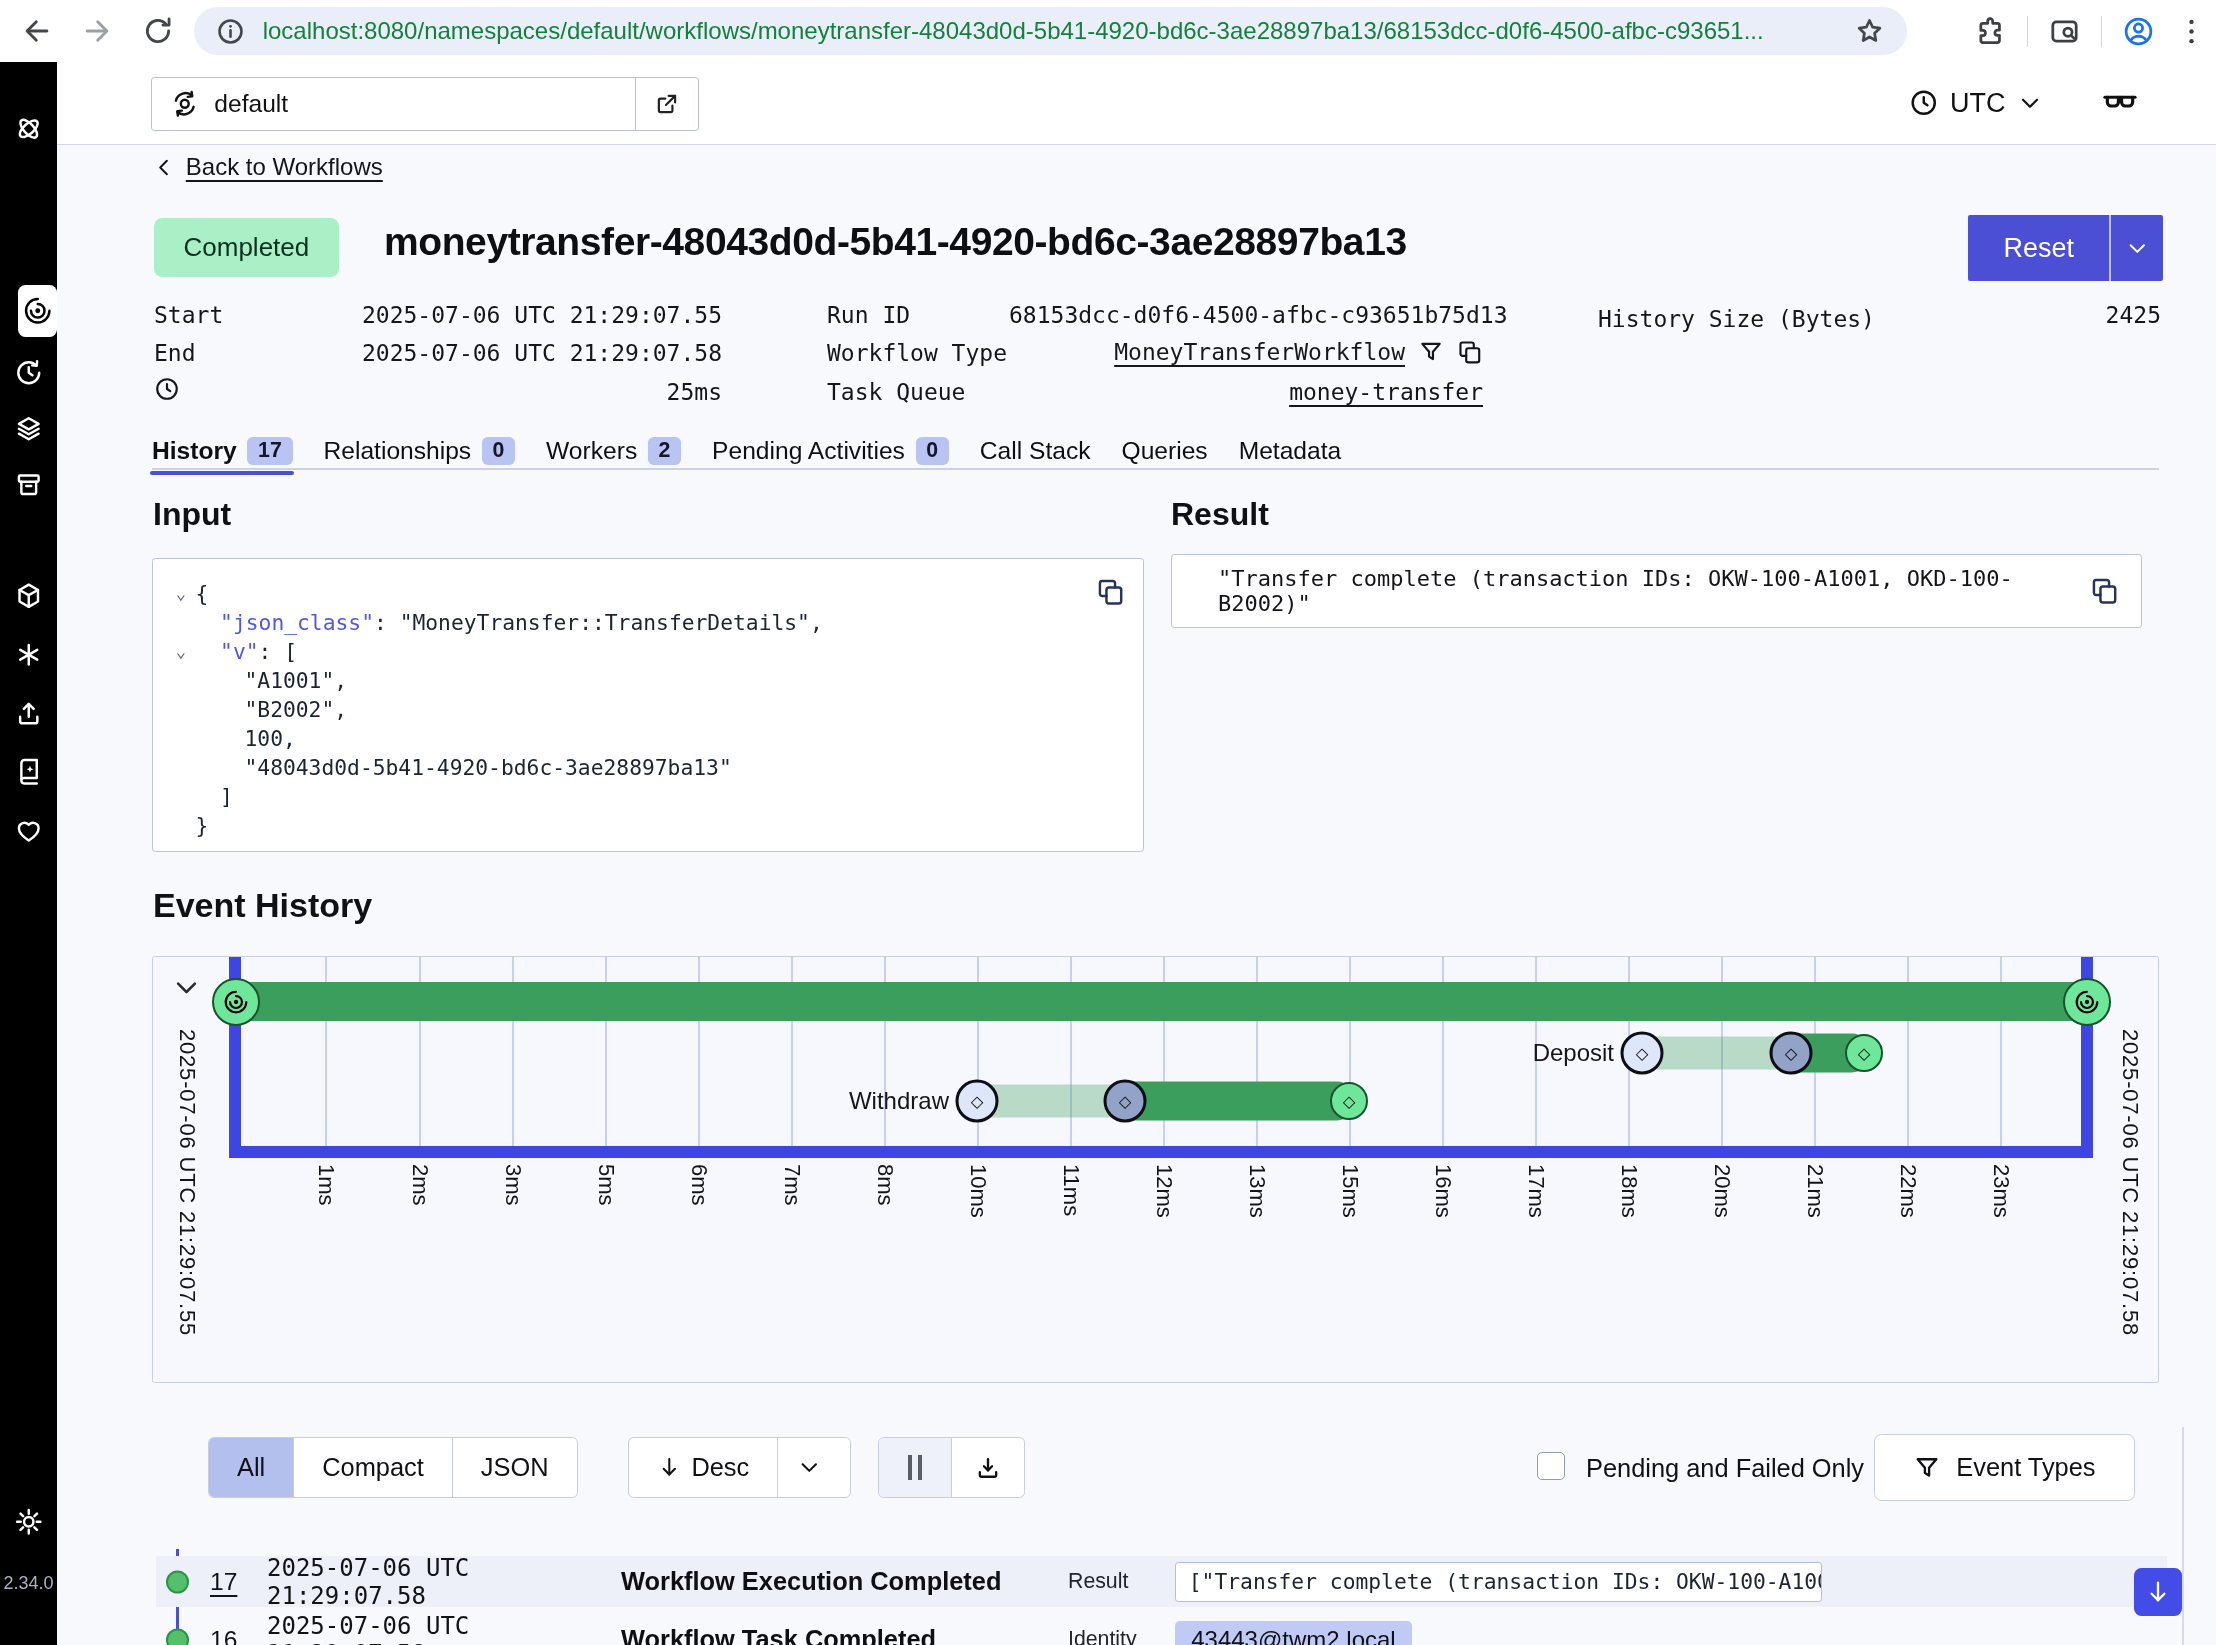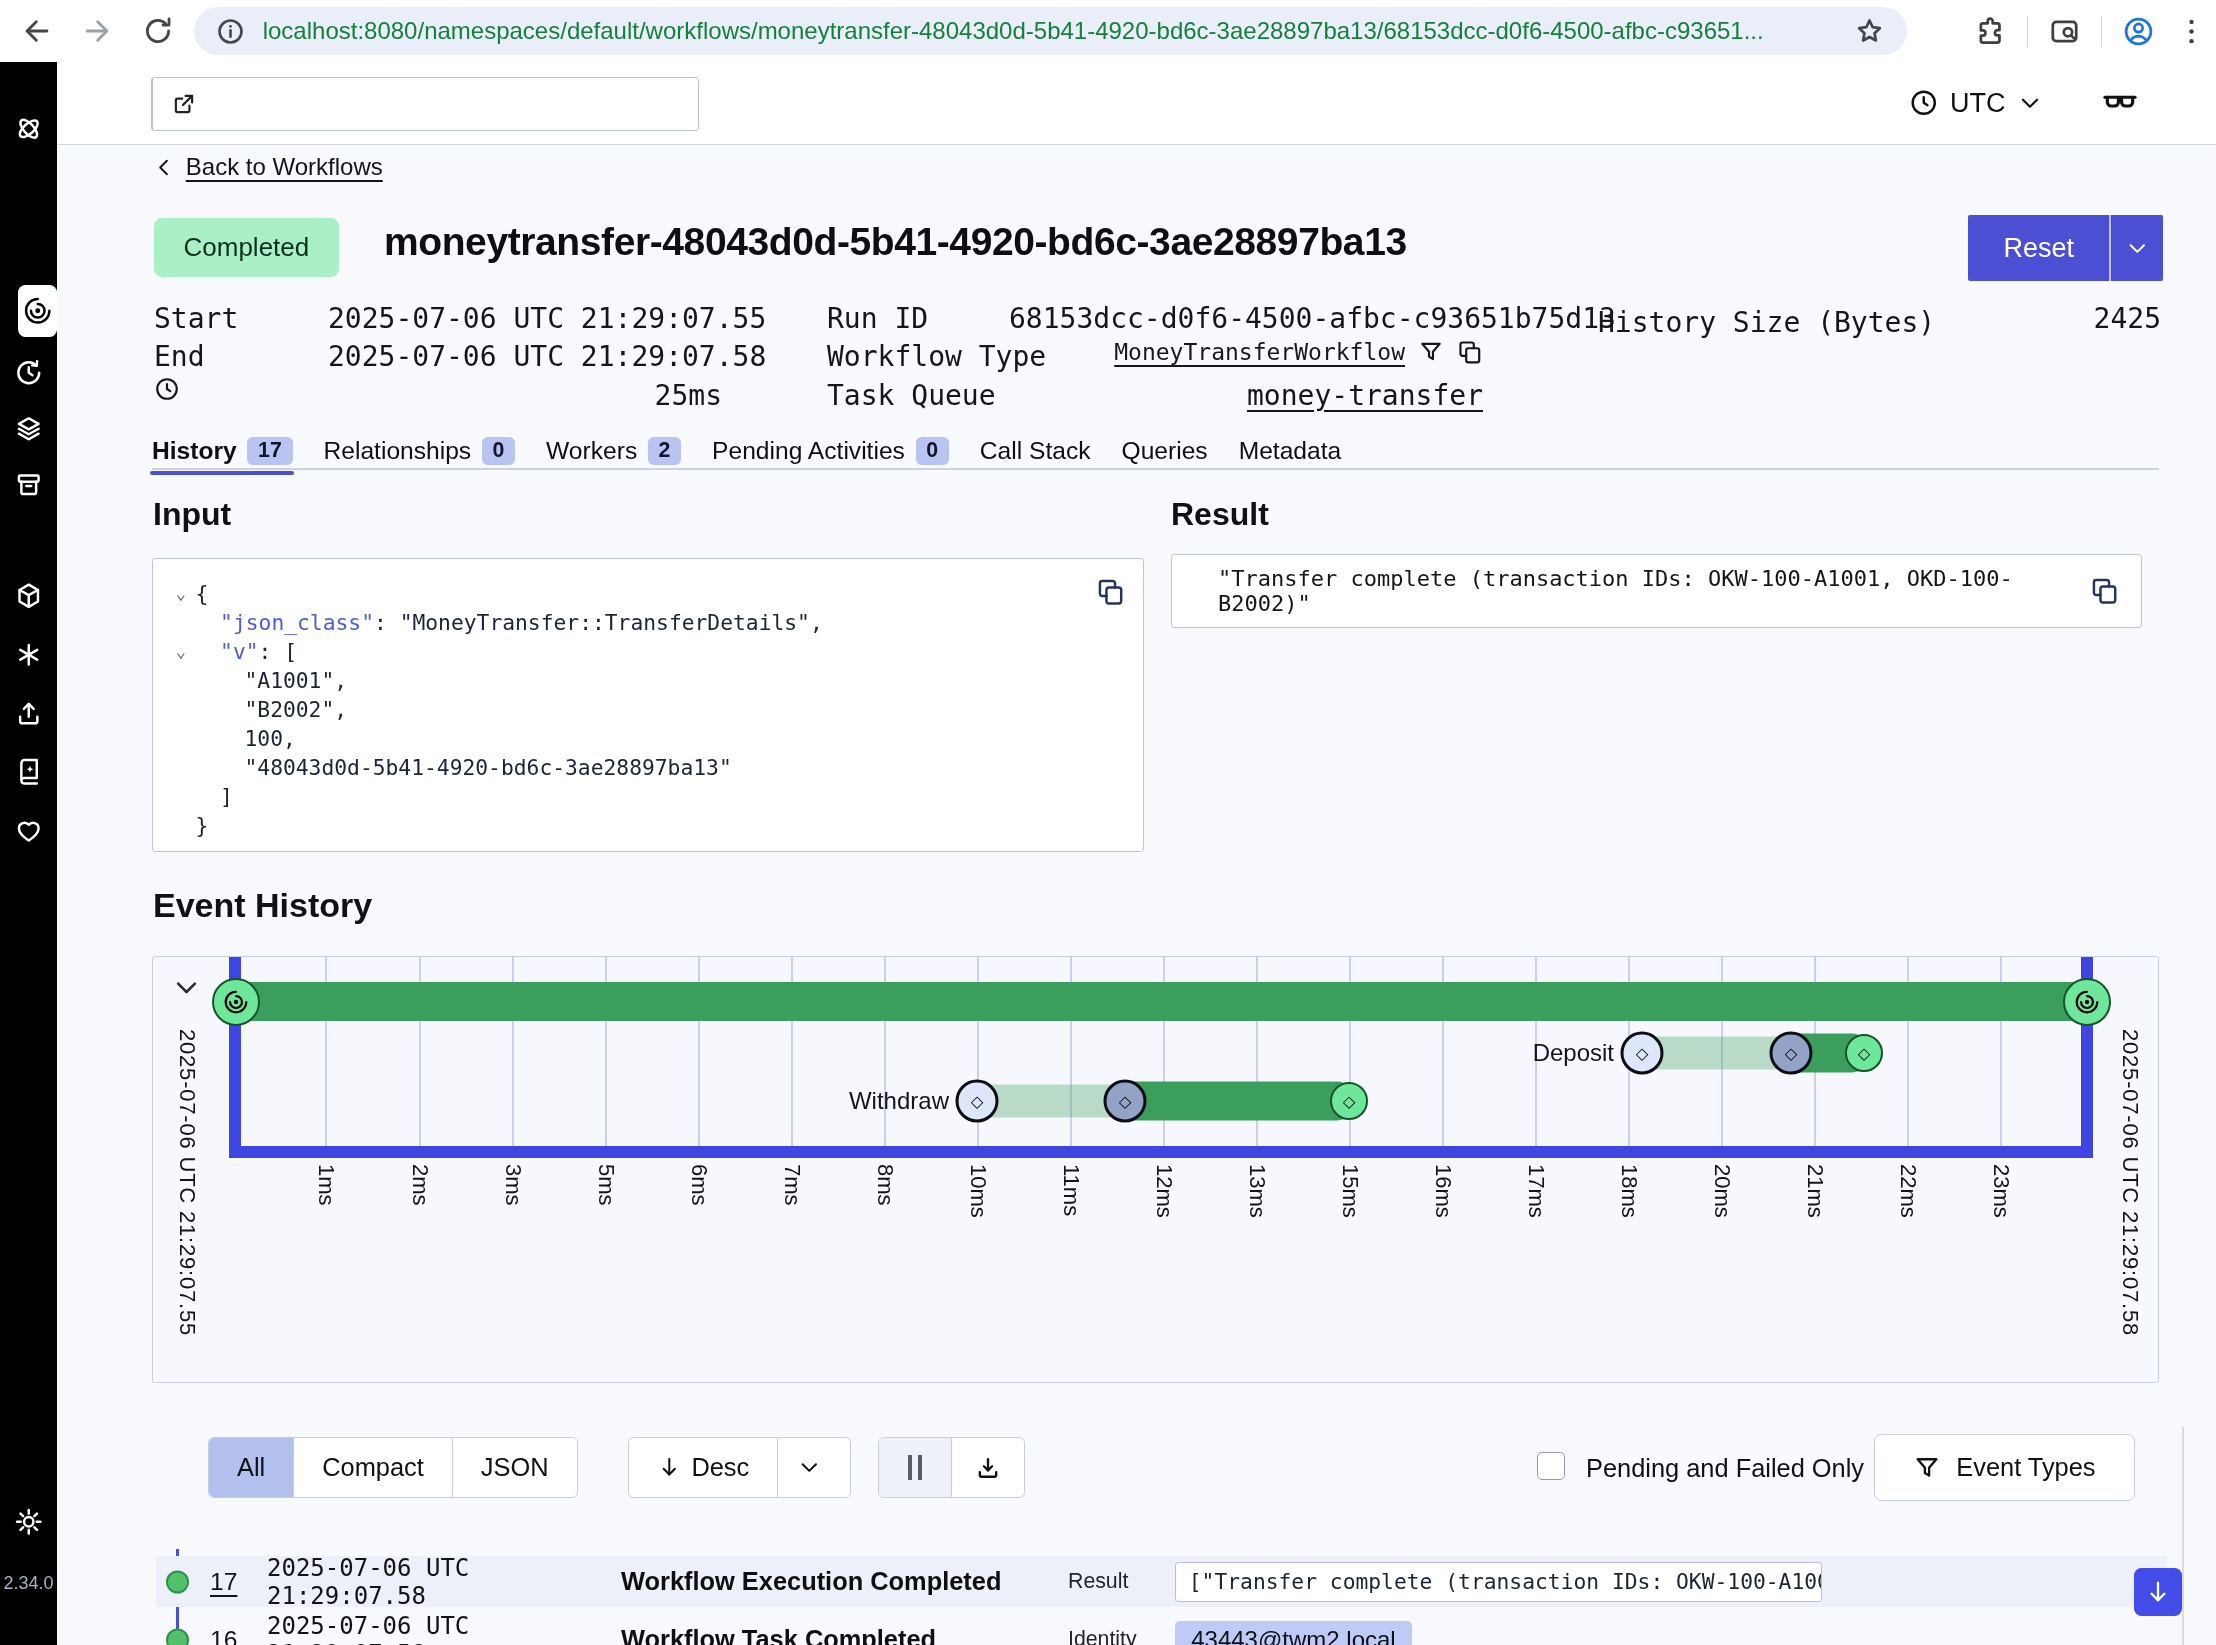--- a/index.html
+++ b/index.html
@@ -43,21 +43,21 @@
   #statusbadge{position:absolute;left:154px;top:218px;height:59px;padding:0 29.5px;background:var(--status-bg);
                border-radius:8.2px;display:flex;align-items:center;font-size:26px;color:#0d2f20}
   #title{position:absolute;left:384px;top:220px;font-size:39px;font-weight:700;letter-spacing:-0.4px;color:#0f0f13;white-space:nowrap}
   #resetbtn{position:absolute;left:1968px;top:215px;width:195px;height:66px;background:var(--primary);border-radius:2px;
             display:flex;color:#fff;overflow:hidden}
   #resetbtn .rb-main{flex:1;display:flex;align-items:center;justify-content:center;font-size:27px}
   #resetbtn .rb-div{width:1.6px;background:rgba(255,255,255,.65);margin:0}
   #resetbtn .rb-caret{width:52px;display:flex;align-items:center;justify-content:center}
 
   
-  .meta-label,.meta-val{position:absolute;font-family:"DejaVu Sans Mono",monospace;font-size:28px;color:#15151a;white-space:nowrap}
+  .meta-label,.meta-val{position:absolute;font-family:"DejaVu Sans Mono",monospace;font-size:23px;color:#15151a;white-space:nowrap}
   .meta-val.ra{text-align:right}
   .u{text-decoration:underline;text-underline-offset:4.9px}
   #meta-dur-icon{position:absolute;left:154px;top:376px;width:26px;height:26px;color:#15151a}
   #wft-row{position:absolute;left:1009px;top:339px;width:474px;display:flex;justify-content:flex-end;align-items:center;gap:13px;
            font-family:"DejaVu Sans Mono",monospace;font-size:23px}
   #wft-row .svgic{width:26px;height:26px;color:#15151a}
 
   
   #tabs{position:absolute;left:152px;top:427px;display:flex;gap:31px;align-items:flex-end;height:38px}
   .tab{display:flex;align-items:center;gap:10.7px;font-size:24.6px;color:#0f0f13;position:relative;cursor:pointer}
@@ -286,20 +286,32 @@
     <svg class="svgic" viewBox="0 0 24 24" width="29.5" height="29.5">
         <circle cx="12" cy="12" r="3.8"></circle>
         <path d="M12 2.5v3M12 18.5v3M2.5 12h3M18.5 12h3M5.3 5.3l2.1 2.1M16.6 16.6l2.1 2.1M18.7 5.3l-2.1 2.1M7.4 16.6l-2.1 2.1"></path>
       </svg>
   </span>
   <div id="sb-version">2.34.0</div>
 </div>
 
 <div id="appheader">
   <div id="ns-select">
+    <div class="ns-main">
+      <span style="width:29.5px;height:29.5px">
+        <svg class="svgic" viewBox="0 0 24 24" width="29.5" height="29.5">
+            <circle cx="12" cy="12" r="3.2"></circle>
+            <path d="M4.8 9.5A8 8 0 0 1 18 5.5"></path>
+            <path d="M17.6 2.4l.4 3.6-3.6.4"></path>
+            <path d="M19.2 14.5A8 8 0 0 1 6 18.5"></path>
+            <path d="M6.4 21.6L6 18l3.6-.4"></path>
+          </svg>
+      </span>
+      <span>default</span>
+    </div>
     <div class="ns-open">
       <svg class="svgic" viewBox="0 0 24 24" width="26" height="26">
           <path d="M13.5 4.5h6v6"></path>
           <path d="M19.5 4.5L11 13"></path>
           <path d="M17 13.5V18a1.5 1.5 0 0 1-1.5 1.5H6A1.5 1.5 0 0 1 4.5 18V8.5A1.5 1.5 0 0 1 6 7h4.5"></path>
         </svg>
     </div>
   </div>
   <div id="tz">
     <span style="width:29.5px;height:29.5px">

